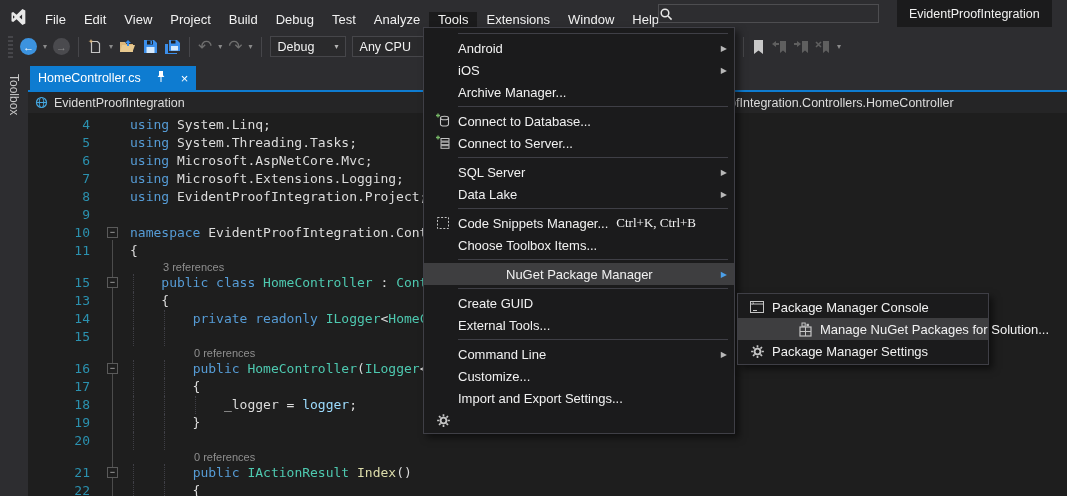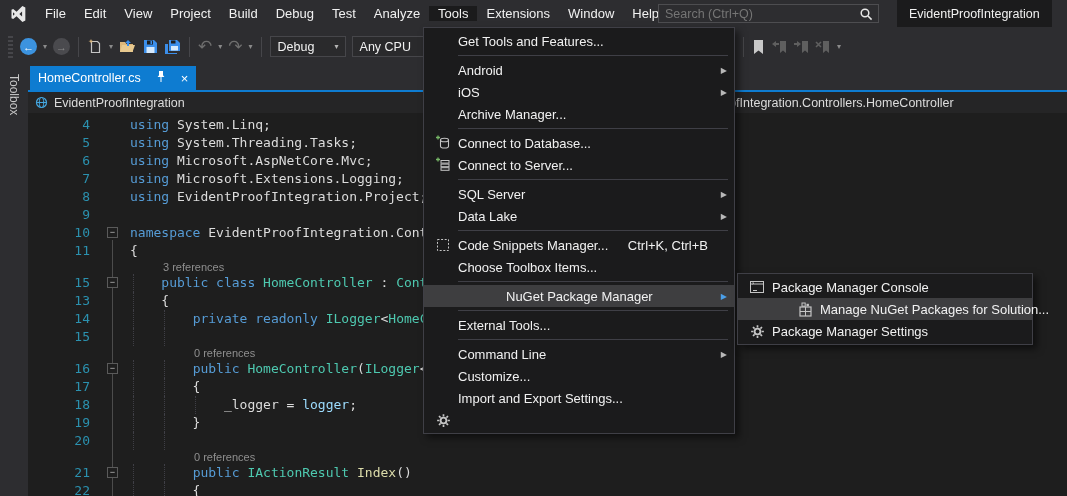--- a/index.html
+++ b/index.html
@@ -4,21 +4,21 @@
 <style>
   * { margin:0; padding:0; box-sizing:border-box; }
   html,body { background:#111; }
   .app {
     position:relative; width:1067px; height:496px; overflow:hidden;
     background:#1E1E1E; font-family:"Liberation Sans", sans-serif;
     -webkit-font-smoothing:antialiased;
   }
   
   .titlebar { position:absolute; left:0; top:0; width:1067px; height:27px;
-    background:#2D2D30; display:flex; align-items:center; color:#F1F1F1; font-size:13px; }
+    background:#2D2D30; display:flex; align-items:flex-end; color:#F1F1F1; font-size:13px; }
   .logo { width:36px; display:flex; align-items:center; justify-content:center; }
   .menubar { display:flex; align-items:stretch; }
   .menu-item { padding:0 9px; display:flex; align-items:center; cursor:default; }
   .menu-item.active { background:#1B1B1C; }
   .searchbox { position:absolute; left:658px; top:4px; width:221px; height:19px;
     background:#2D2D30; border:1px solid #4D4D50; display:flex; align-items:center; }
   .searchbox input { flex:1; background:transparent; border:none; outline:none;
     color:#999; font:12.5px "Liberation Sans", sans-serif; padding:0 6px; }
   .search-glyph { padding-right:5px; display:flex; }
   .window-title { position:absolute; left:897px; top:0; height:27px; min-width:146px;
@@ -67,27 +67,27 @@
     font:9px/9px "Liberation Sans", sans-serif; text-align:center; z-index:2; }
   .code { flex:1; position:relative; white-space:pre; color:#DCDCDC; }
   .guide { position:absolute; top:0; bottom:0; width:0; border-left:1px dotted #3F3F46; }
   .outline-line { position:absolute; left:84px; top:127px; width:1px; height:256px; background:#4C4C4C; z-index:1; }
   .c-k { color:#569CD6; } .c-t { color:#DCDCDC; } .c-y { color:#4EC9B0; }
   .c-m { color:#DCDCAA; } .c-p { color:#9CDCFE; }
   
   .dropdown { position:absolute; background:#1B1B1C; border:1px solid #3F3F46;
     box-shadow:4px 4px 7px rgba(0,0,0,.5); padding:2px 0; z-index:10; }
   #tools-menu { left:423px; top:27px; width:312px; }
-  #nuget-submenu { left:737px; top:273px; width:296px; z-index:11; }
+  #nuget-submenu { left:737px; top:293px; width:252px; z-index:11; }
   .mi-row { height:22px; display:flex; align-items:center; position:relative;
     color:#F1F1F1; font-size:13px; cursor:default; }
   .mi-row.hl { background:#3E3E40;padding-left:48px; }
   .mi-icon { width:30px; margin-left:4px; display:flex; justify-content:center; flex:none; }
   .mi-label { flex:1; white-space:nowrap; }
-  .mi-shortcut { margin-right:26px; }
+  .mi-shortcut { margin-right:38px;font-family:Liberation Serif, serif; }
   .mi-arrow { position:absolute; right:7px; font-size:8px; color:#B8B8B8; }
   .mi-row.hl .mi-arrow { color:#4B9FE8; }
   .mi-sep { height:1px; background:#3F3F46; margin:3px 6px 3px 34px; }
 </style>
 </head>
 <body>
 
 <div class="app">
 
   <div class="titlebar">
@@ -104,21 +104,20 @@
         <div class="menu-item">Build</div>
         <div class="menu-item">Debug</div>
         <div class="menu-item">Test</div>
         <div class="menu-item">Analyze</div>
         <div class="menu-item active">Tools</div>
         <div class="menu-item">Extensions</div>
         <div class="menu-item">Window</div>
         <div class="menu-item">Help</div>
       </div>
     <div class="searchbox">
-      <input readonly="" placeholder="Search (Ctrl+Q)" style="">
       <span class="search-glyph">
         <svg width="14" height="14" viewBox="0 0 14 14">
             <circle cx="6" cy="6" r="3.8" fill="none" stroke="#E8E8E8" stroke-width="1.5"></circle>
             <path d="M9 9l3.6 3.6" stroke="#E8E8E8" stroke-width="1.5"></path>
           </svg>
       </span>
     </div>
     <div class="window-title">EvidentProofIntegration</div>
   </div>
 
@@ -344,24 +343,20 @@
         <span class="code"><span class="guide" style="left: 3px;"></span><span class="guide" style="left: 34px;"></span><span class="c-t">        </span><span class="c-k">public</span><span class="c-t"> </span><span class="c-y">IActionResult</span><span class="c-t"> </span><span class="c-m">Index</span><span class="c-t">()</span></span>
       </div>
       <div class="code-row">
         <span class="ln">22</span>
         <span class="fold"></span>
         <span class="code"><span class="guide" style="left: 3px;"></span><span class="guide" style="left: 34px;"></span><span class="c-t">        {</span></span>
       </div>
     </div>
 
   <div class="dropdown" id="tools-menu">
-      <div class="mi-row">
-        <span class="mi-icon"></span>
-        <span class="mi-label">Get Tools and Features...</span>
-      </div>
       <div class="mi-sep"></div>
       <div class="mi-row">
         <span class="mi-icon"></span>
         <span class="mi-label">Android</span>
         <span class="mi-arrow">▶</span>
       </div>
       <div class="mi-row">
         <span class="mi-icon"></span>
         <span class="mi-label">iOS</span>
         <span class="mi-arrow">▶</span>
@@ -419,20 +414,24 @@
       </div>
       <div class="mi-sep"></div>
       <div class="mi-row hl">
         <span class="mi-icon"></span>
         <span class="mi-label">NuGet Package Manager</span>
         <span class="mi-arrow">▶</span>
       </div>
       <div class="mi-sep"></div>
       <div class="mi-row">
         <span class="mi-icon"></span>
+        <span class="mi-label">Create GUID</span>
+      </div>
+      <div class="mi-row">
+        <span class="mi-icon"></span>
         <span class="mi-label">External Tools...</span>
       </div>
       <div class="mi-sep"></div>
       <div class="mi-row">
         <span class="mi-icon"></span>
         <span class="mi-label">Command Line</span>
         <span class="mi-arrow">▶</span>
       </div>
       <div class="mi-row">
         <span class="mi-icon"></span>

